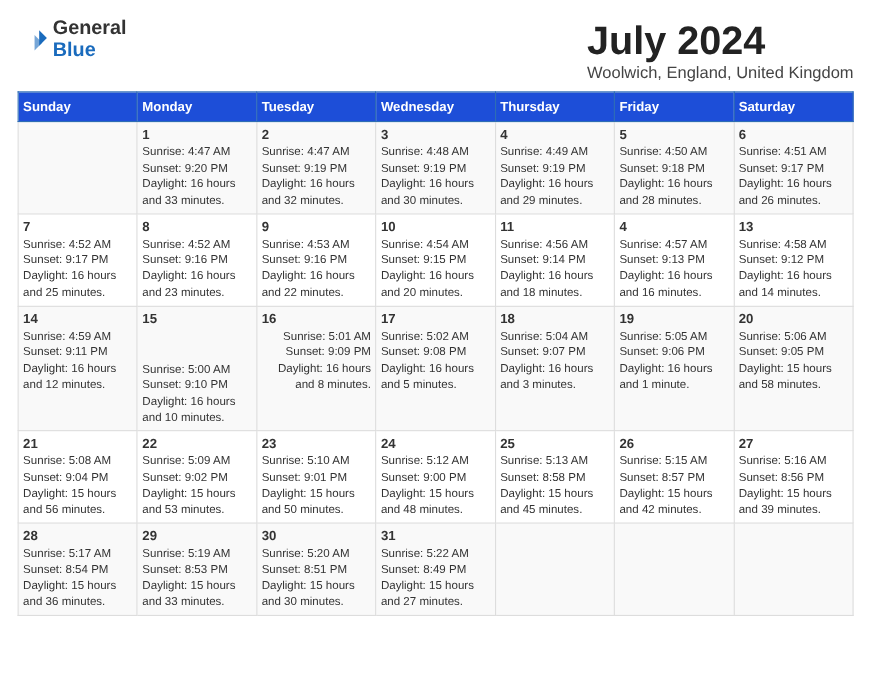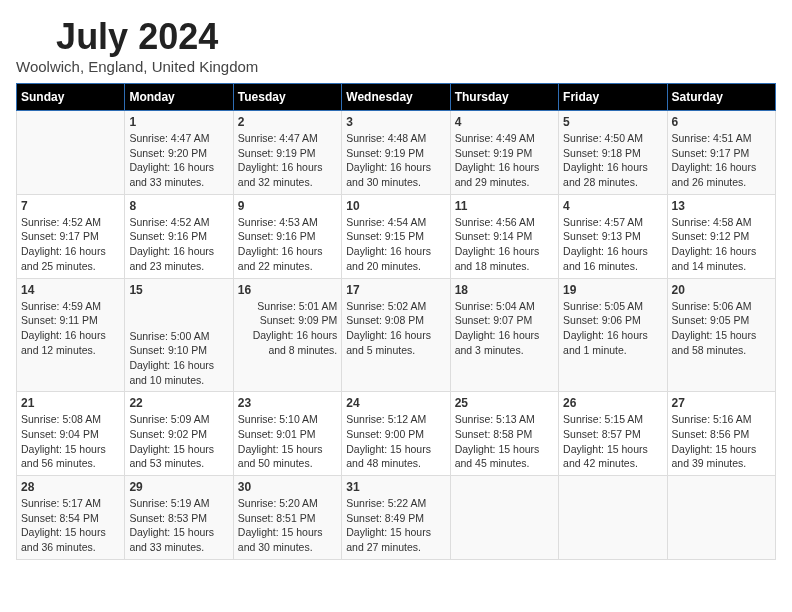--- a/index.html
+++ b/index.html
@@ -25,38 +25,38 @@
       font-size: 18px;
       font-weight: bold;
       line-height: 1.1;
     }
     .logo-general { color: #333; }
     .logo-blue { color: #1a6bbd; }
     .logo-icon {
       width: 28px;
       height: 28px;
     }
-    .title-area { text-align: center; }
+    .title-area { text-align: left; }
     .month-title {
       font-size: 36px;
       font-weight: bold;
       color: #222;
     }
     .location-title {
       font-size: 15px;
       color: #444;
       font-weight: normal;
     }
     table {
       width: 100%;
       border-collapse: collapse;
       font-size: 11px;
     }
     thead tr {
-      background-color: #000000;
+      background-color: #1d4ed8;
       color: #fff;
     }
     thead th {
       padding: 6px 4px;
       text-align: left;
       font-size: 12px;
       font-weight: bold;
       border: 1px solid #2e6db4;
     }
     tbody tr {
@@ -81,20 +81,30 @@
       line-height: 1.4;
       color: #333;
     }
     tbody tr:nth-child(odd) { background: #f9f9f9; }
     tbody tr:nth-child(even) { background: #fff; }
   </style>
 </head>
 <body>
 
 <div class="header-area">
+  <div class="logo">
+    <svg class="logo-icon" viewBox="0 0 40 40">
+      <polygon points="28,8 38,18 28,28" fill="#1a6bbd"></polygon>
+      <polygon points="22,14 32,24 22,34" fill="#1a6bbd" opacity="0.6"></polygon>
+    </svg>
+    <div class="logo-text">
+      <span class="logo-general">General</span><br>
+      <span class="logo-blue">Blue</span>
+    </div>
+  </div>
   <div class="title-area">
     <div class="month-title">July 2024</div>
     <div class="location-title">Woolwich, England, United Kingdom</div>
   </div>
 </div>
 
 <table>
   <thead>
     <tr>
     <th>Sunday</th>

